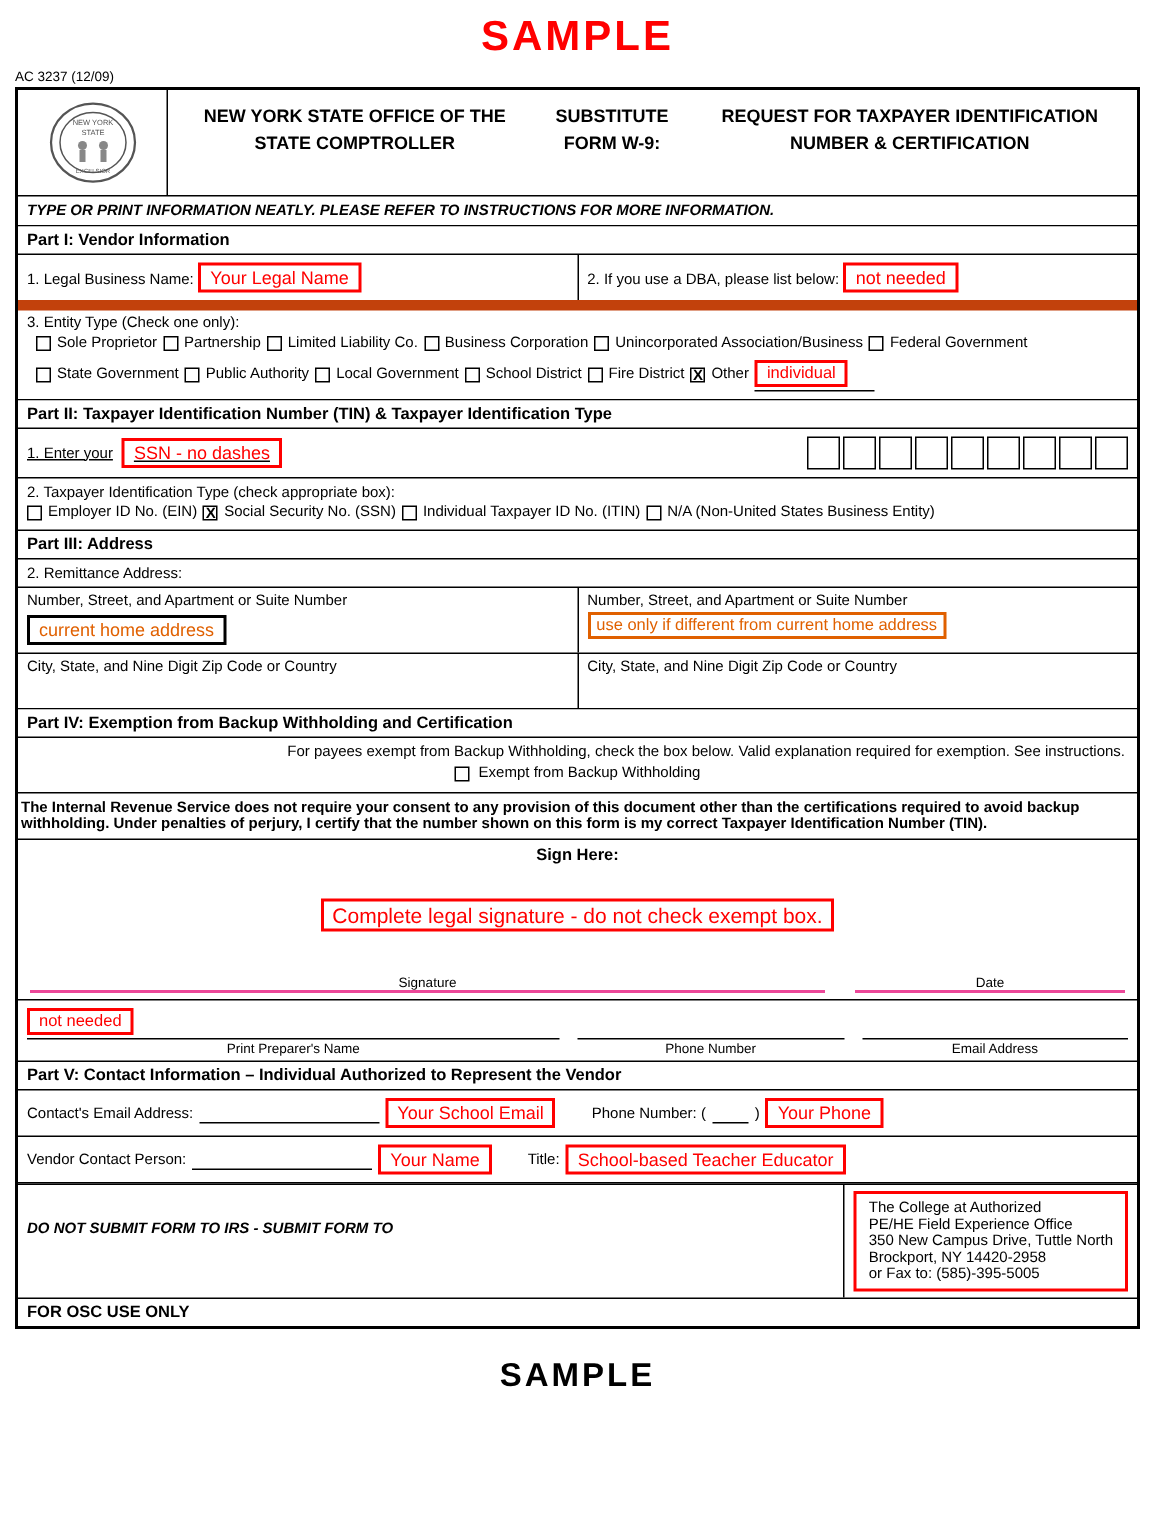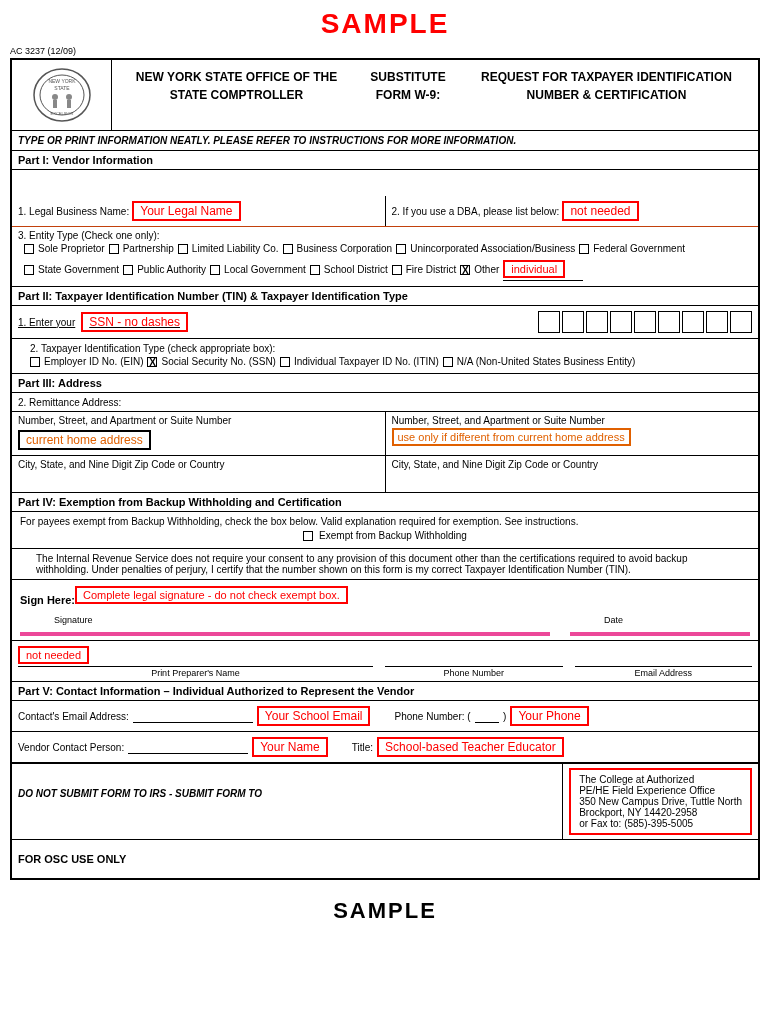--- a/index.html
+++ b/index.html
@@ -143,44 +143,44 @@
       gap: 2px;
     }
     .tin-box {
       width: 22px;
       height: 22px;
       border: 1px solid #000;
     }
     .part4-text {
       padding: 4px 8px;
       font-size: 10px;
-      text-align: left;
+      text-align: right;
       border-bottom: 1px solid #000;
     }
     .cert-text {
-      padding: 4px 24px;
-      font-size: 10px;
-      border-bottom: 1px solid #000;
+      padding: 4px 2px;
+      font-size: 10px;
+      border-bottom: 1px solid #000;
+      font-weight: bold;
     }
     .sign-row {
       padding: 4px 8px;
       border-bottom: 1px solid #000;
     }
     .sign-line-row {
       display: flex;
       gap: 20px;
       margin-top: 2px;
     }
     .sign-field {
       flex: 1;
-      border-bottom: 4px solid #ec4899;
+      border-bottom: 2px solid #ec4899;
       min-height: 18px;
       display: flex;
-      flex-direction: row;
-      gap: 34px;
+      flex-direction: column;
     }
     .sign-label {
       font-size: 9px;
       text-align: center;
       margin-top: 1px;
     }
     .contact-row {
       padding: 3px 6px;
       display: flex;
       align-items: center;
@@ -199,21 +199,21 @@
     .footer-left {
       flex: 1;
       border-right: 1px solid #000;
       padding: 4px 6px;
     }
     .footer-right {
       padding: 4px 6px;
       font-size: 10px;
     }
     .osc-row {
-      padding: 13px 6px;
+      padding: 3px 6px;
       font-weight: bold;
       font-size: 11px;
       border-top: 1px solid #000;
     }
     .sample-bottom {
       text-align: center;
       font-size: 22px;
       font-weight: bold;
       padding: 8px 0;
       letter-spacing: 2px;
@@ -274,21 +274,21 @@
       <div>NEW YORK STATE OFFICE OF THE STATE COMPTROLLER</div>
       <div>SUBSTITUTE FORM W-9:</div>
       <div>REQUEST FOR TAXPAYER IDENTIFICATION NUMBER &amp; CERTIFICATION</div>
     </div>
   </div>
 
   <div class="instruction-row">TYPE OR PRINT INFORMATION NEATLY.  PLEASE REFER TO INSTRUCTIONS FOR MORE INFORMATION.</div>
 
   <div class="section-header">Part I: Vendor Information</div>
 
-  <div class="two-col" style="border-bottom:1px solid #c2410c;margin-top:26px;">
+  <div class="two-col" style="border-bottom:7px solid #c2410c;">
     <div class="col-left">
       <span class="label-small">1. Legal Business Name:</span>
       <div class="red-box">Your Legal Name</div>
     </div>
     <div class="col-right">
       <span class="label-small">2. If you use a DBA, please list below:</span>
       <div class="red-box">not needed</div>
     </div>
   </div>
 
@@ -340,21 +340,21 @@
         <div class="tin-box"></div>
         <div class="tin-box"></div>
         <div class="tin-box"></div>
         <div class="tin-box"></div>
         <div class="tin-box"></div>
         <div class="tin-box"></div>
       </div>
     </div>
   </div>
 
-  <div style="border-bottom:1px solid #000; padding:4px 18px;">
+  <div style="border-bottom:1px solid #000; padding:4px 6px;">
     <div class="label-small">2. Taxpayer Identification Type (check appropriate box):</div>
     <div class="checkbox-row" style="padding:2px 0;">
       <span class="cb"></span>
         <span>Employer ID No. (EIN)</span>
       <span class="cb-checked">X</span>
         <span>Social Security No. (SSN)</span>
       <span class="cb"></span>
         <span>Individual Taxpayer ID No. (ITIN)</span>
       <span class="cb"></span>
         <span>N/A (Non-United States Business Entity)</span>
@@ -395,23 +395,23 @@
     <div>For payees exempt from Backup Withholding, check the box below.  Valid explanation required for exemption.  See instructions.</div>
     <div class="exempt-row">
       <span class="cb"></span>
       <span>Exempt from Backup Withholding</span>
     </div>
   </div>
 
   <div class="cert-text">The Internal Revenue Service does not require your consent to any provision of this document other than the certifications required to avoid backup withholding.  Under penalties of perjury, I certify that the number shown on this form is my correct Taxpayer Identification Number (TIN).</div>
 
   <div class="sign-row">
-    <div style="display:flex; align-items:flex-end; gap:0;">
+    <div style="display:flex; align-items:center; gap:21px;flex-direction:column;">
       <span class="sign-here-label">Sign Here:</span>
-      <span class="red-box" style="font-size:11px;">Complete legal signature - do not check exempt box.</span>
+      <span class="red-box" style="font-size:14px;">Complete legal signature - do not check exempt box.</span>
     </div>
     <div class="sign-line-row" style="margin-top:8px;">
       <div class="sign-field">
         <div style="height:18px;"></div>
         <div class="sign-label">Signature</div>
       </div>
       <div class="sign-field" style="max-width:180px;">
         <div style="height:18px;"></div>
         <div class="sign-label">Date</div>
       </div>

